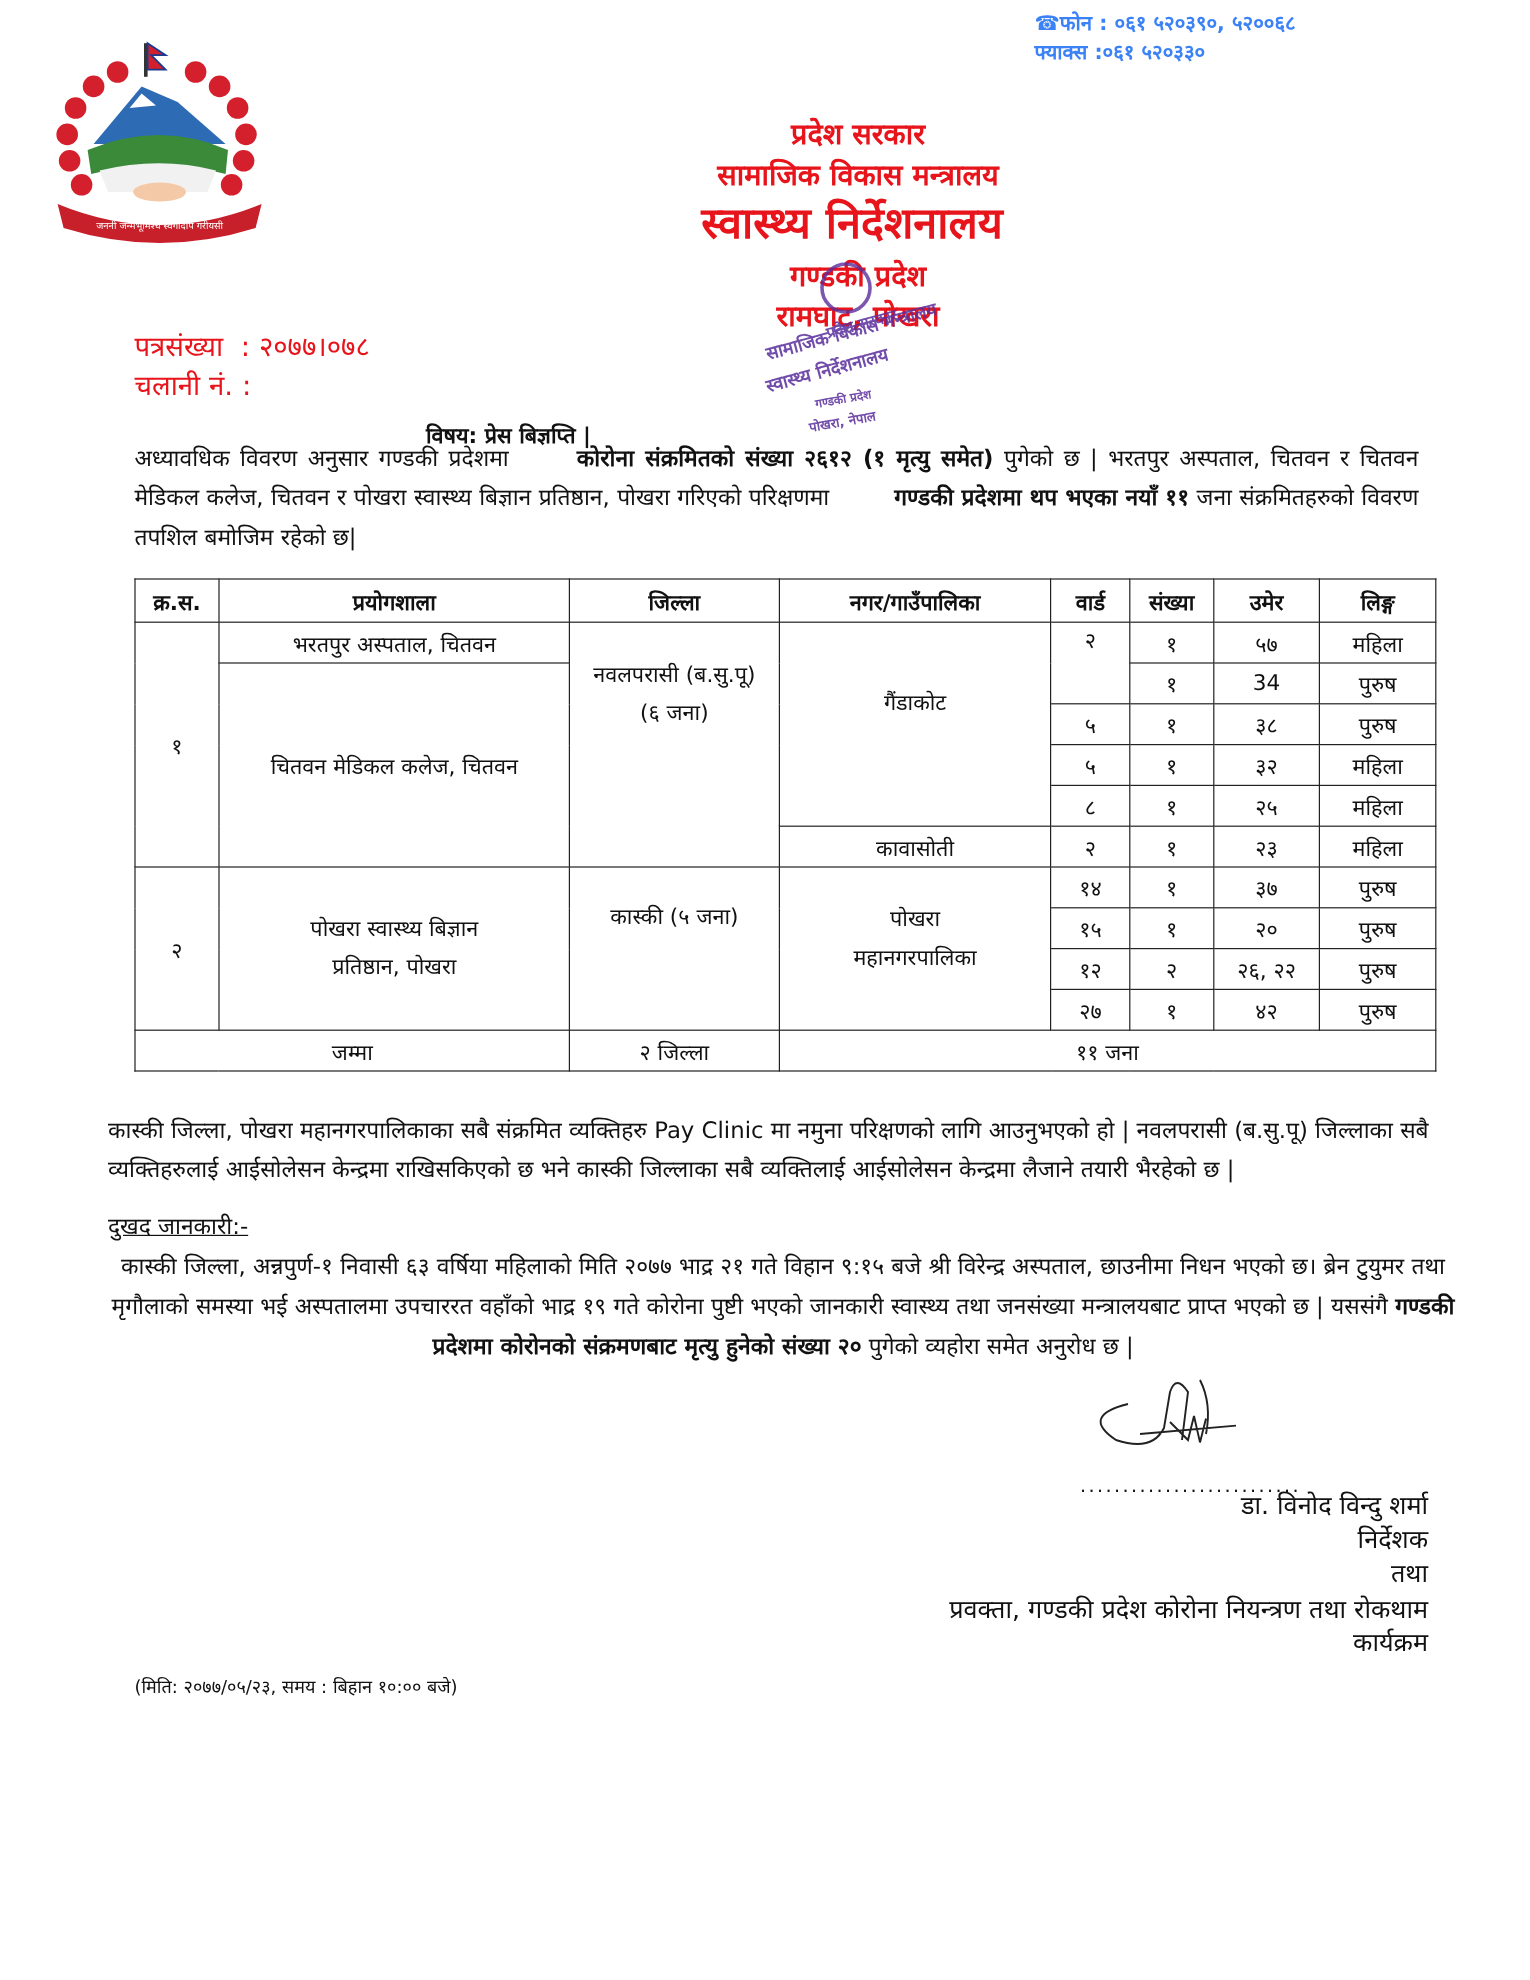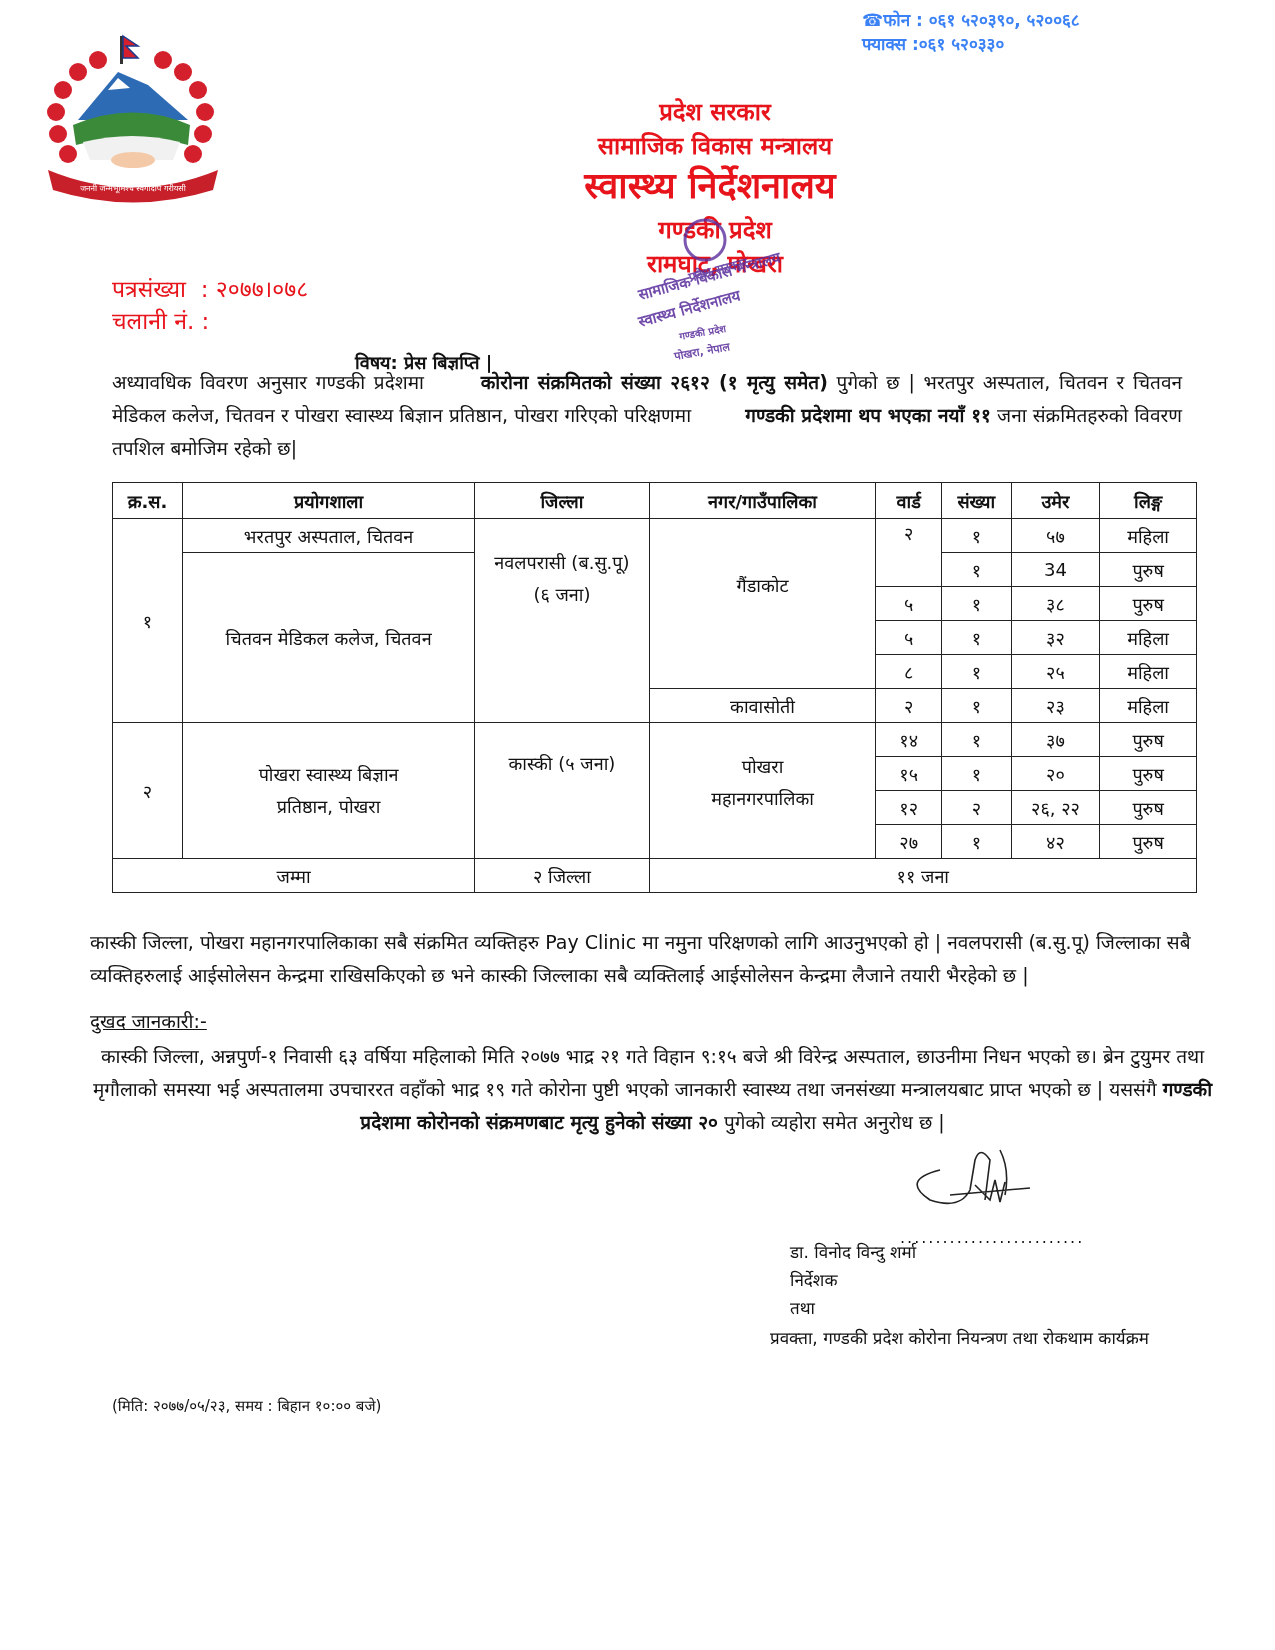--- a/index.html
+++ b/index.html
@@ -19,21 +19,21 @@
   .subject { left: 355px; top: 350px; font-size: 18px; font-weight: bold; }
   .para { left: 112px; width: 1070px; font-size: 19px; line-height: 33px; text-align: justify; }
   .para b { font-weight: bold; margin-left: 48px; }
   table.cases { position: absolute; left: 112px; top: 482px; width: 1085px; border-collapse: collapse; font-size: 18px; }
   table.cases th, table.cases td { border: 1.5px solid #222; text-align: center; padding: 2px 4px; height: 29px; }
   table.cases th { font-weight: bold; height: 31px; }
   .para2 { left: 90px; width: 1125px; font-size: 19px; line-height: 33px; }
   .sad { left: 90px; top: 1008px; font-size: 19px; text-decoration: underline; }
   .sig { left: 880px; top: 1140px; width: 200px; height: 80px; }
   .dots { left: 900px; top: 1228px; font-size: 16px; letter-spacing: 2px; }
-  .signame { left: 790px; width: 400px; text-align: left; font-size: 17px; }
+  .signame { left: 790px; width: 400px; text-align: right; font-size: 21px; }
   .footer { left: 112px; top: 1395px; font-size: 15px; }
   .emblem { left: 38px; top: 30px; width: 190px; height: 175px; }
 </style>
 </head>
 <body>
 
 <div class="abs emblem">
   <svg width="190" height="175" viewBox="0 0 190 175">
     <rect x="82" y="6" width="3" height="28" fill="#333"></rect>
     <polygon points="85,6 100,16 88,16 100,28 85,28" fill="#d4202c" stroke="#1a3a8f" stroke-width="1.5"></polygon>

